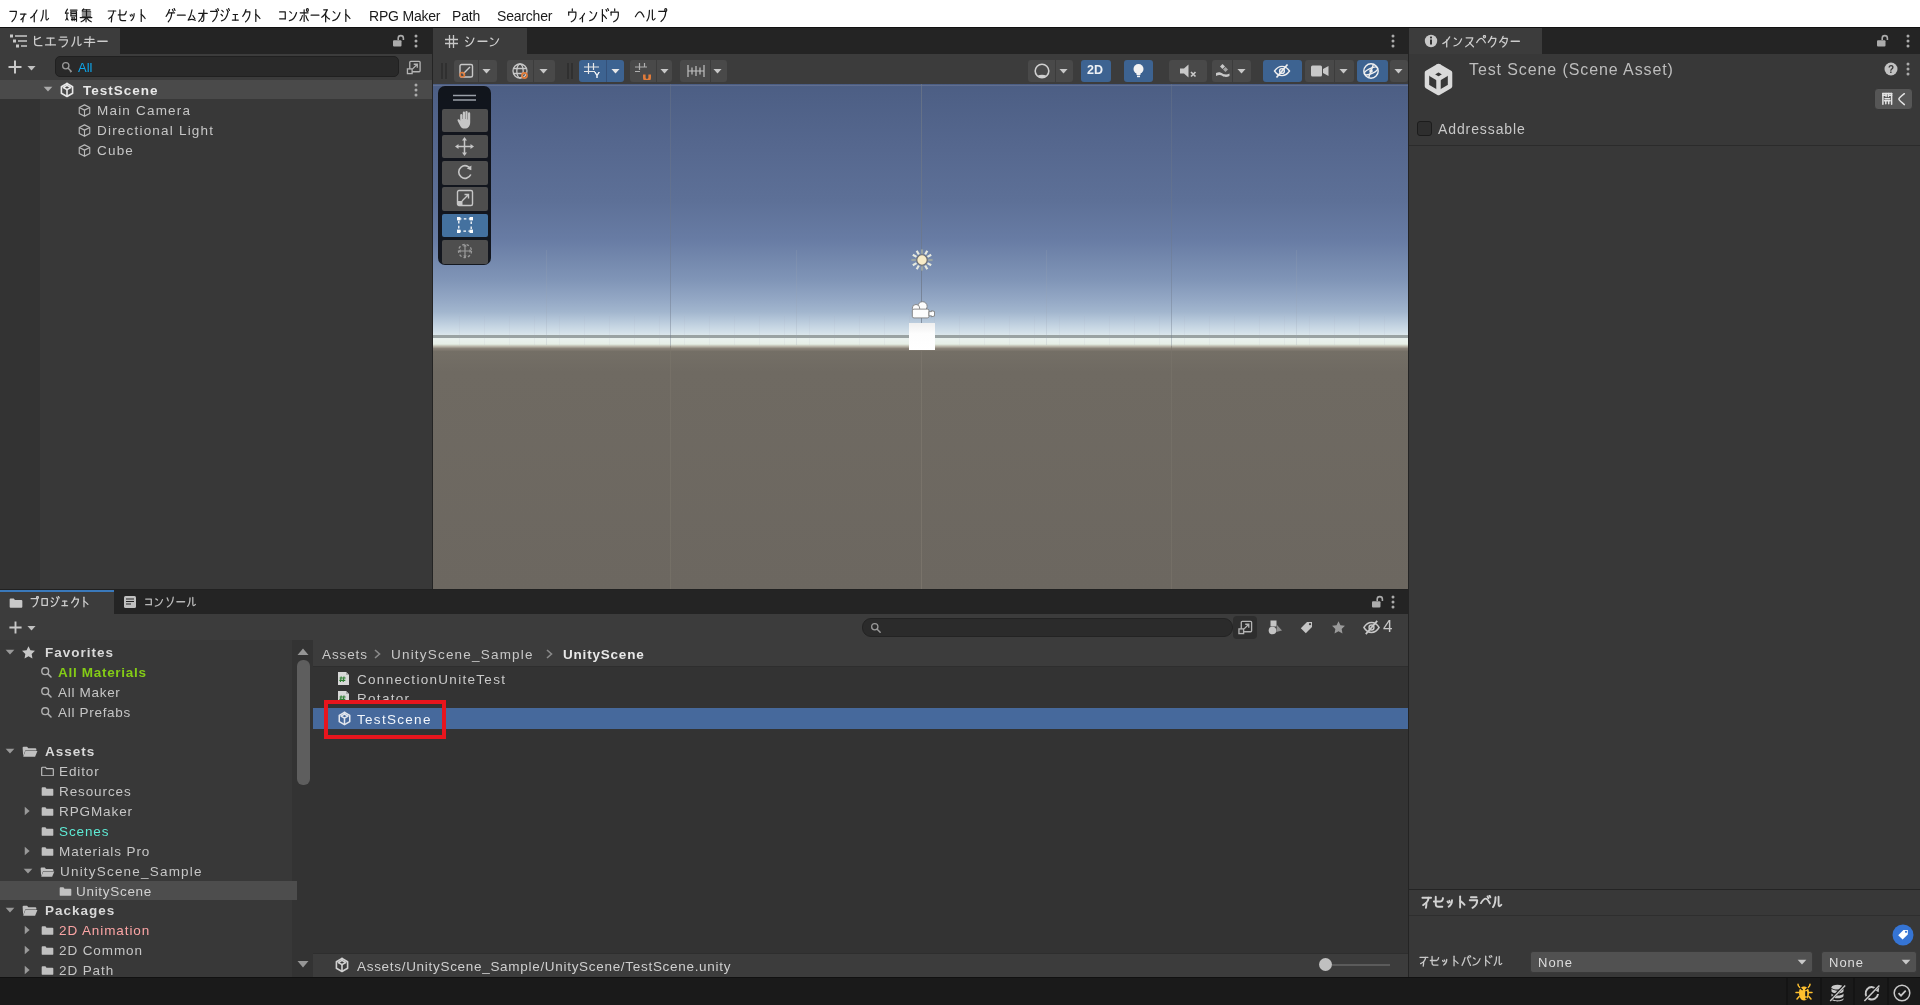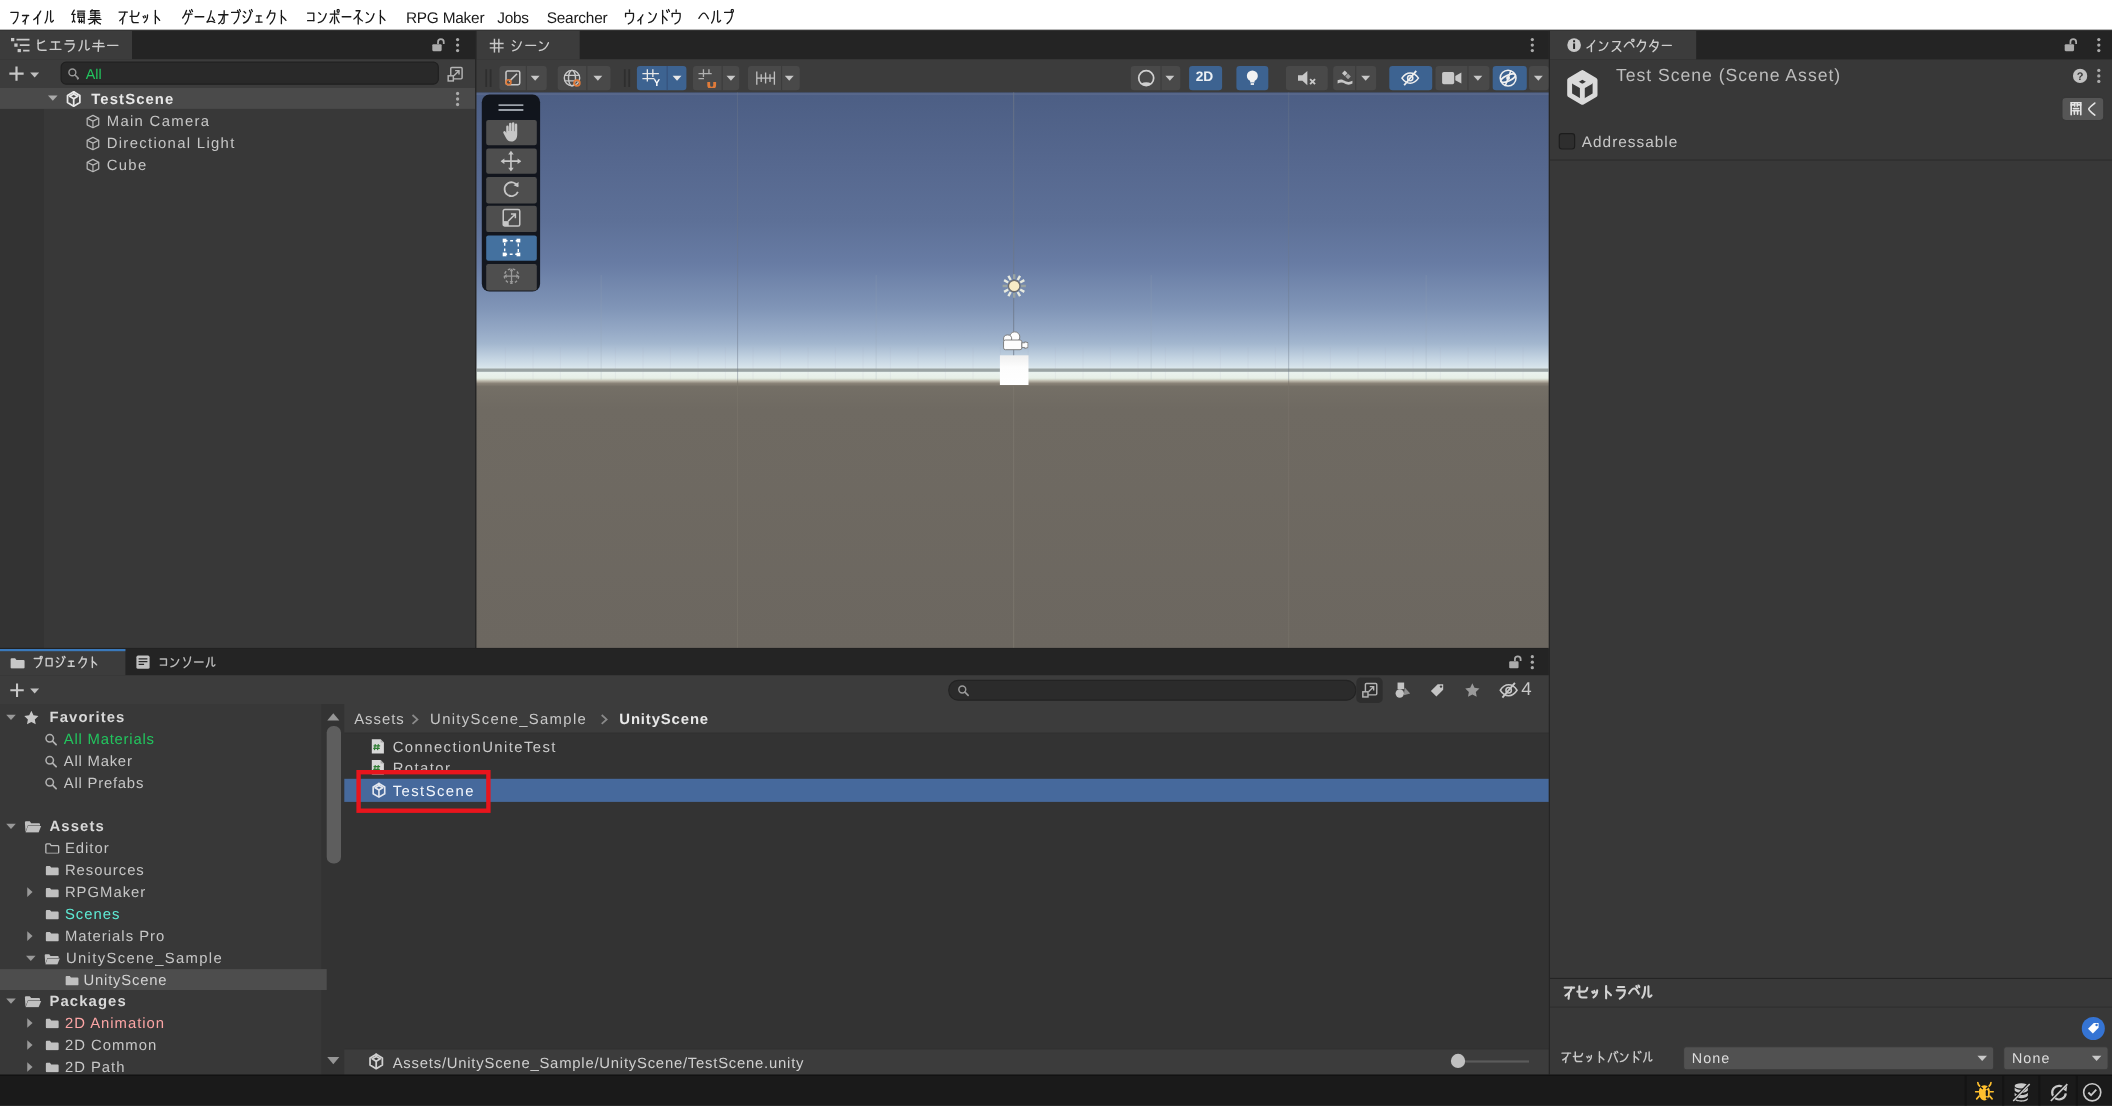--- a/index.html
+++ b/index.html
@@ -233,21 +233,21 @@
     <use href="#g10" transform="translate(31.80 0.00) scale(0.1060 0.1500)"></use>
     <use href="#g22" transform="translate(42.40 0.00) scale(0.1060 0.1500)"></use>
   </svg>
 <svg class="abs" style="left:634px;top:8.0px;color:#191919" width="34" height="15" viewBox="0 0 34.00 15.00" fill="none" stroke="currentColor" stroke-width="1.2" stroke-linecap="round" stroke-linejoin="round">
     <use href="#g23" transform="translate(0.00 0.00) scale(0.1133 0.1500)"></use>
     <use href="#g3" transform="translate(11.33 0.00) scale(0.1133 0.1500)"></use>
     <use href="#g0" transform="translate(22.67 0.00) scale(0.1133 0.1500)"></use>
     <use href="#g20" transform="translate(22.67 0.00) scale(0.1133 0.1500)"></use>
   </svg>
 <div class="abs" style="left:369px;top:15.5px;transform:translateY(-50%);font-size:14px;color:#1a1a1a;font-weight:400;white-space:pre;letter-spacing:-0.2px">RPG Maker</div>
-<div class="abs" style="left:452px;top:15.5px;transform:translateY(-50%);font-size:14px;color:#1a1a1a;font-weight:400;white-space:pre;letter-spacing:-0.2px">Jobs</div>
+<div class="abs" style="left:452px;top:15.5px;transform:translateY(-50%);font-size:14px;color:#1a1a1a;font-weight:400;white-space:pre;letter-spacing:-0.2px">Path</div>
 <div class="abs" style="left:497px;top:15.5px;transform:translateY(-50%);font-size:14px;color:#1a1a1a;font-weight:400;white-space:pre;letter-spacing:-0.2px">Searcher</div>
 <div class="abs" style="left:0;top:28px;width:432px;height:562px;background:#383838"></div>
 <div class="abs" style="left:0;top:28px;width:432px;height:26px;background:#242424"></div>
 <div class="abs" style="left:0;top:28px;width:120px;height:26px;background:#3c3c3c"></div>
 <svg class="abs" style="left:10px;top:34px" width="17" height="14" viewBox="0 0 17 14">
     <g fill="#c8c8c8">
       <rect x="0" y="0.5" width="3" height="3"></rect>
       <rect x="3" y="5.5" width="3" height="3"></rect>
       <rect x="6" y="10.5" width="3" height="3"></rect>
     </g>
@@ -280,21 +280,21 @@
   </svg>
 <svg class="abs" style="left:27px;top:64.7px" width="9" height="6" viewBox="0 0 10 6.2">
     <path d="M0.5 0.8 L9.5 0.8 L5 5.8 Z" fill="#c0c0c0"></path>
   </svg>
 <div class="abs" style="left:55px;top:55.5px;width:344px;height:21px;background:#292929;border:1px solid #202020;border-radius:5px"></div>
 <svg class="abs" style="left:61px;top:60.5px;color:#9a9a9a" width="12" height="12" viewBox="0 0 13 13">
     <circle cx="5.2" cy="5.2" r="3.4" fill="none" stroke="currentColor" stroke-width="1.4"></circle>
     <path d="M7.8 7.8 L11 11" stroke="currentColor" stroke-width="1.6" stroke-linecap="round"></path>
     <path d="M9.2 11 L11.8 11 L10.5 12.6 Z" fill="currentColor"></path>
   </svg>
-<div class="abs" style="left:78px;top:66.5px;transform:translateY(-50%);font-size:13px;color:#22c55e;font-weight:400;white-space:pre">All</div>
+<div class="abs" style="left:78px;top:66.5px;transform:translateY(-50%);font-size:13px;color:#0ea5e9;font-weight:400;white-space:pre">All</div>
 <svg class="abs" style="left:406px;top:60px" width="16" height="15" viewBox="0 0 16 16">
     <g stroke="#b4b4b4" stroke-width="1.4" fill="none">
       <rect x="3.5" y="1.5" width="11" height="11" rx="1"></rect>
       <path d="M6.5 9.5 L11.5 4.5 M7.7 4.5 H11.5 V8.3"></path>
       <rect x="1" y="9.5" width="5" height="5" fill="#3c3c3c"></rect>
     </g>
   </svg>
 <div class="abs" style="left:0;top:99px;width:40px;height:491px;background:#333333"></div>
 <div class="abs" style="left:0;top:80px;width:432px;height:19px;background:#4a4a4a"></div>
 <svg class="abs" style="left:43px;top:86.4px" width="10" height="6" viewBox="0 0 10 6.2">
@@ -803,21 +803,21 @@
     <path d="M0.5 0.8 L9.5 0.8 L5 5.8 Z" fill="#999"></path>
   </svg>
 <svg class="abs" style="left:21px;top:644.5px" width="15" height="15" viewBox="0 0 20 20">
     <path d="M10 1.5 L12.6 7 L18.6 7.8 L14.2 12 L15.3 18 L10 15.1 L4.7 18 L5.8 12 L1.4 7.8 L7.4 7 Z" fill="#c8c8c8"></path>
   </svg>
 <div class="abs" style="left:45px;top:652.0px;transform:translateY(-50%);font-size:13.5px;color:#d8d8d8;font-weight:700;white-space:pre;letter-spacing:1.0px">Favorites</div>
 <svg class="abs" style="left:40px;top:665.5px;color:#b0b0b0" width="13" height="13" viewBox="0 0 13 13">
     <circle cx="5.2" cy="5.2" r="3.4" fill="none" stroke="currentColor" stroke-width="1.4"></circle>
     <path d="M7.8 7.8 L11 11" stroke="currentColor" stroke-width="1.6" stroke-linecap="round"></path>
   </svg>
-<div class="abs" style="left:58px;top:672.0px;transform:translateY(-50%);font-size:13.5px;color:#22c55e;font-weight:400;white-space:pre;letter-spacing:0.7px">All Materials</div>
+<div class="abs" style="left:58px;top:672.0px;transform:translateY(-50%);font-size:13.5px;color:#84cc16;font-weight:700;white-space:pre;letter-spacing:0.7px">All Materials</div>
 <svg class="abs" style="left:40px;top:685.5px;color:#b0b0b0" width="13" height="13" viewBox="0 0 13 13">
     <circle cx="5.2" cy="5.2" r="3.4" fill="none" stroke="currentColor" stroke-width="1.4"></circle>
     <path d="M7.8 7.8 L11 11" stroke="currentColor" stroke-width="1.6" stroke-linecap="round"></path>
   </svg>
 <div class="abs" style="left:58px;top:692.0px;transform:translateY(-50%);font-size:13.5px;color:#c6c6c6;font-weight:400;white-space:pre;letter-spacing:0.7px">All Maker</div>
 <svg class="abs" style="left:40px;top:705.5px;color:#b0b0b0" width="13" height="13" viewBox="0 0 13 13">
     <circle cx="5.2" cy="5.2" r="3.4" fill="none" stroke="currentColor" stroke-width="1.4"></circle>
     <path d="M7.8 7.8 L11 11" stroke="currentColor" stroke-width="1.6" stroke-linecap="round"></path>
   </svg>
 <div class="abs" style="left:58px;top:712.0px;transform:translateY(-50%);font-size:13.5px;color:#c6c6c6;font-weight:400;white-space:pre;letter-spacing:0.7px">All Prefabs</div>

